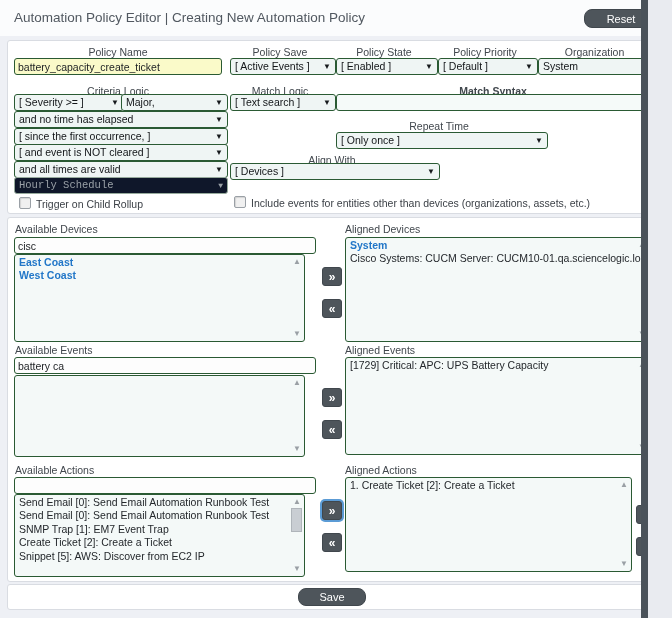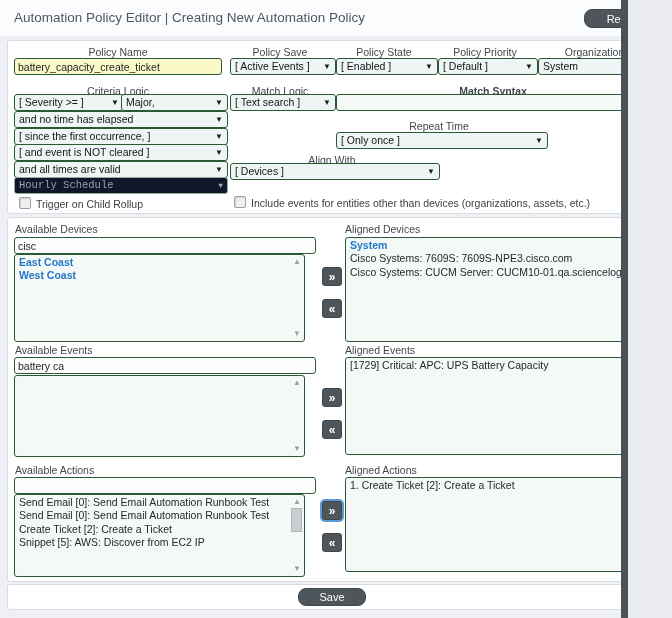--- a/index.html
+++ b/index.html
@@ -1,17 +1,17 @@
 <!DOCTYPE html>
 <html><head>
 <meta charset="utf-8">
 <style>
   html,body{margin:0;padding:0;}
   body{font-family:"Liberation Sans",sans-serif;background:#e9ebf0;}
-  .window{position:relative;width:628px;height:618px;background:#eef0f5;overflow:hidden;}
+  .window{position:relative;width:628px;height:618px;background:#eef0f5;overflow:hidden;padding-left:20px;}
   .right-edge{position:absolute;top:0;right:0;width:7px;height:618px;background:#4a525a;}
   .titlebar{position:absolute;left:0;top:0;width:665px;height:36px;background:#fbfcfd;}
   .title{position:absolute;left:14px;top:10px;font-size:13.5px;color:#515860;}
   .btn{font-family:"Liberation Sans",sans-serif;background:#4e555b;color:#fff;border:1px solid #40474d;
        border-radius:8px;font-size:11px;text-align:center;cursor:pointer;padding:0;}
   .reset{position:absolute;left:584px;top:9px;width:74px;height:19px;}
   .panel{position:absolute;background:#ffffff;border:1px solid #d9dce2;border-radius:3px;}
   .form-panel{left:7px;top:40px;width:648px;height:172px;}
   .lists-panel{left:7px;top:217px;width:648px;height:363px;}
   .save-panel{left:7px;top:584px;width:648px;height:24px;}
@@ -145,21 +145,20 @@
         </div>
       <span class="sarr up">▲</span>
       <span class="sarr dn">▼</span>
     </div>
     <button class="btn xfer" style="left:314px;top:49px;">»</button>
     <button class="btn xfer" style="left:314px;top:81px;">«</button>
     <div class="slabel" style="left:337px;top:5px;">Aligned Devices</div>
     <div class="listbox" style="left:337px;top:19px;width:303px;height:103px;">
       <div class="list-items">
           <div class="li link">System</div>
-          <div class="li">Cisco Systems: 7609S: 7609S-NPE3.cisco.com</div>
           <div class="li">Cisco Systems: CUCM Server: CUCM10-01.qa.sciencelogic.local</div>
         </div>
       <span class="sarr up">▲</span>
       <span class="sarr dn">▼</span>
     </div>
 
     <div class="slabel" style="left:7px;top:126px;">Available Events</div>
     <input class="inp" style="left: 6px; top: 139px; width: 294px;" value="battery ca">
     <div class="listbox" style="left:6px;top:157px;width:289px;height:80px;">
       <div class="list-items"></div>
@@ -176,20 +175,21 @@
       <span class="sarr up">▲</span>
       <span class="sarr dn">▼</span>
     </div>
 
     <div class="slabel" style="left:7px;top:246px;">Available Actions</div>
     <input class="inp" style="left: 6px; top: 259px; width: 294px;" value="">
     <div class="listbox" style="left:6px;top:276px;width:289px;height:81px;">
       <div class="list-items">
           <div class="li">Send Email [0]: Send Email Automation Runbook Test</div>
           <div class="li">Send Email [0]: Send Email Automation Runbook Test</div>
+          <div class="li">SNMP Trap [1]: EM7 Event Trap</div>
           <div class="li">Create Ticket [2]: Create a Ticket</div>
           <div class="li">Snippet [5]: AWS: Discover from EC2 IP</div>
         </div>
       <span class="sarr up">▲</span>
       <span class="thumb"></span>
       <span class="sarr dn">▼</span>
     </div>
     <button class="btn xfer focused" style="left:314px;top:283px;">»</button>
     <button class="btn xfer" style="left:314px;top:315px;">«</button>
     <div class="slabel" style="left:337px;top:246px;">Aligned Actions</div>

